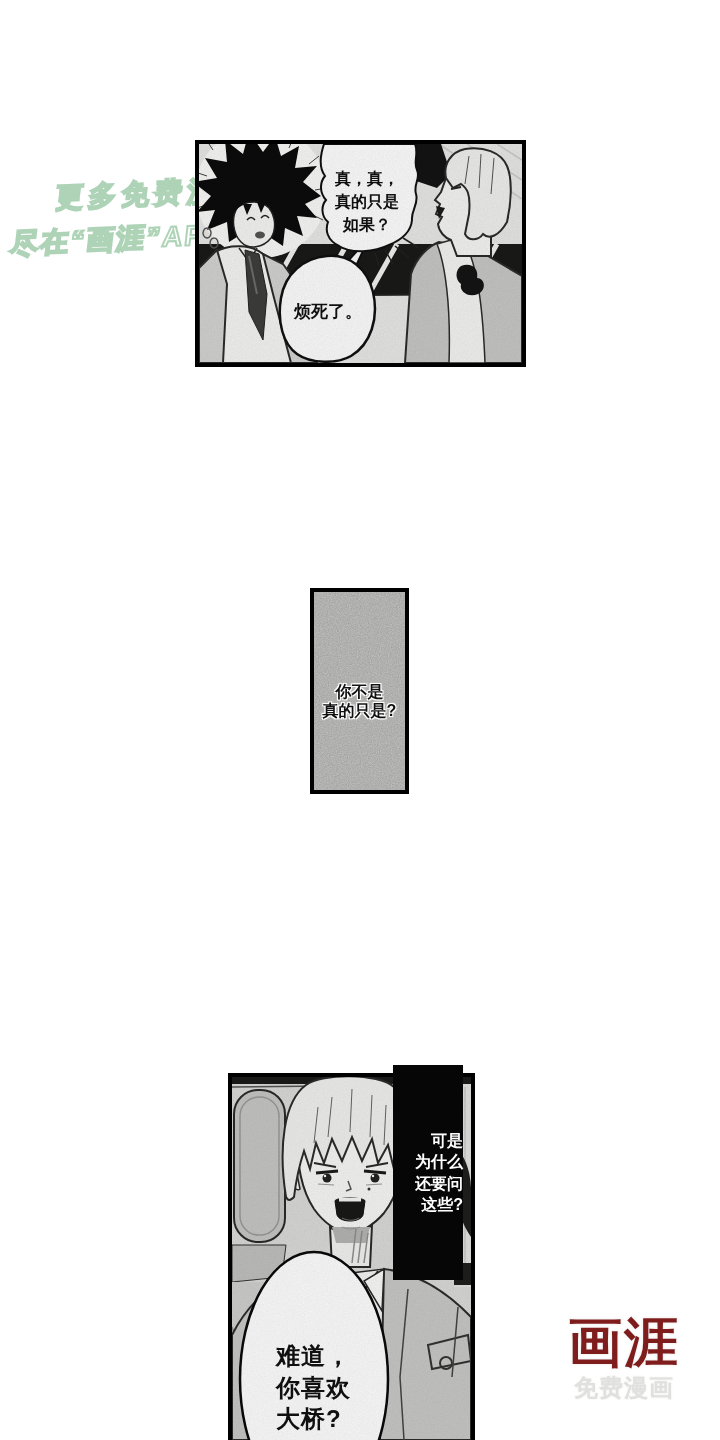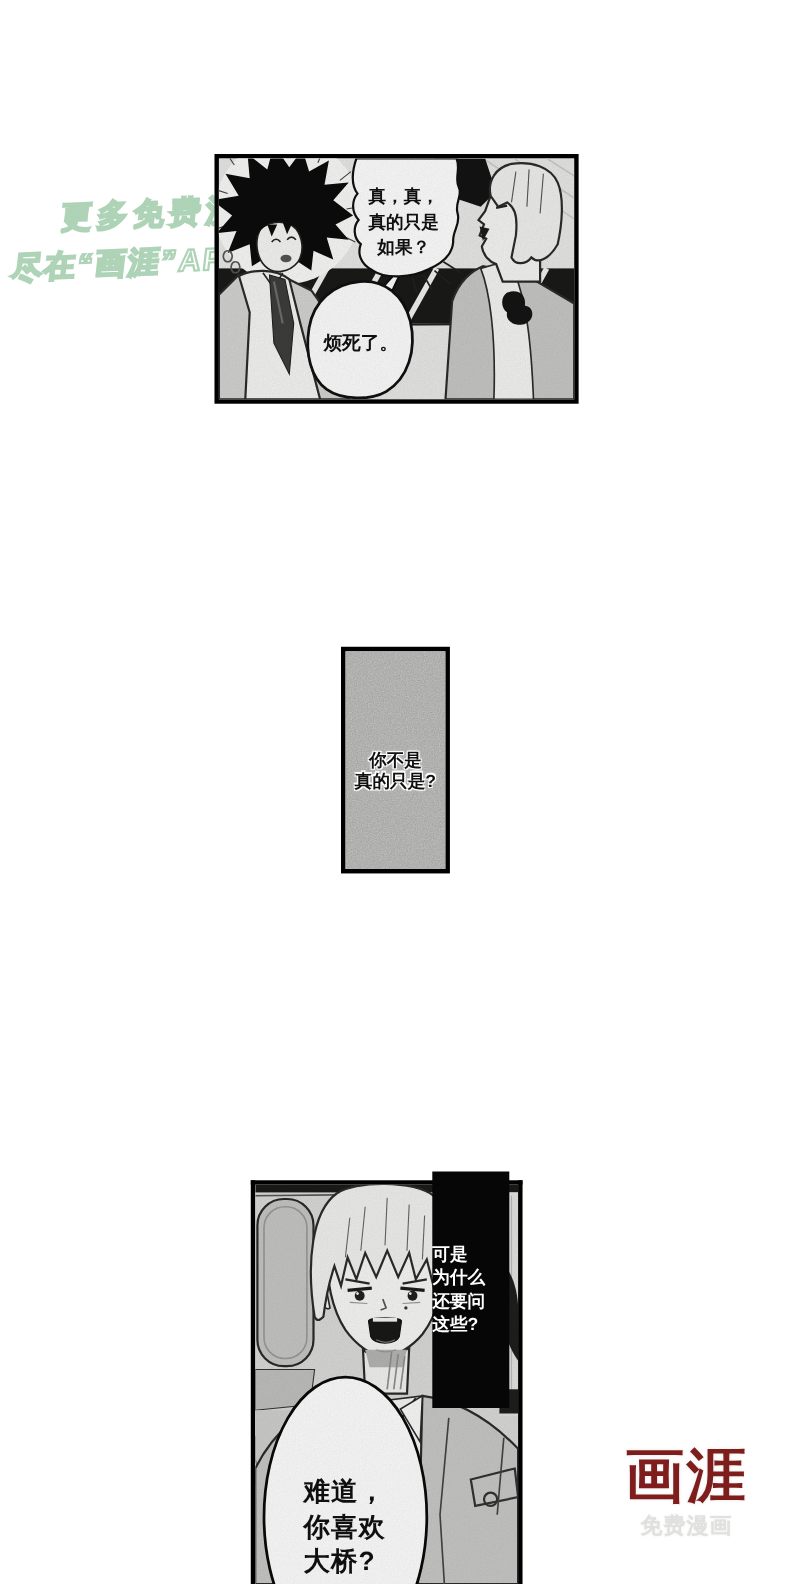--- a/index.html
+++ b/index.html
@@ -22,28 +22,28 @@
   .panel svg{display:block;}
 
   
   .p2-caption{position:absolute;left:0;top:0;width:100%;height:100%;display:flex;flex-direction:column;
               align-items:center;padding-top:90px;box-sizing:border-box;}
   .p2-caption span{font-size:16px;font-weight:bold;color:#111;line-height:19px;white-space:nowrap;
        text-shadow:-1px -1px 0 #fff,1px -1px 0 #fff,-1px 1px 0 #fff,1px 1px 0 #fff,0 0 3px #fff;}
 
   
   .narration-box{position:absolute;left:393px;top:1065px;width:70px;height:215px;background:#060606;
-                 display:flex;flex-direction:column;align-items:flex-start;justify-content:center;}
+                 display:flex;flex-direction:column;align-items:flex-end;justify-content:center;}
   .narration-box span{color:#ffffff;font-size:16px;font-weight:bold;line-height:21.5px;white-space:nowrap;}
 
   
   .logo{position:absolute;left:560px;top:1311px;width:128px;text-align:center;pointer-events:none;}
   .logo-title{font-size:54px;font-weight:bold;color:#7f1d1d;letter-spacing:2px;line-height:62px;
               text-shadow:0 0 3px rgba(225,225,225,.9);}
-  .logo-sub{font-size:20px;font-weight:bold;color:#e0e0de;letter-spacing:1px;line-height:30px;
+  .logo-sub{font-size:24px;font-weight:bold;color:#e0e0de;letter-spacing:1px;line-height:30px;
             text-shadow:0 0 2px rgba(233,233,233,.9);}
 </style>
 </head>
 <body>
 
 <div class="page">
 
   <svg width="0" height="0" style="position:absolute" aria-hidden="true">
     <defs>
       <filter id="grain" x="0" y="0" width="100%" height="100%">

